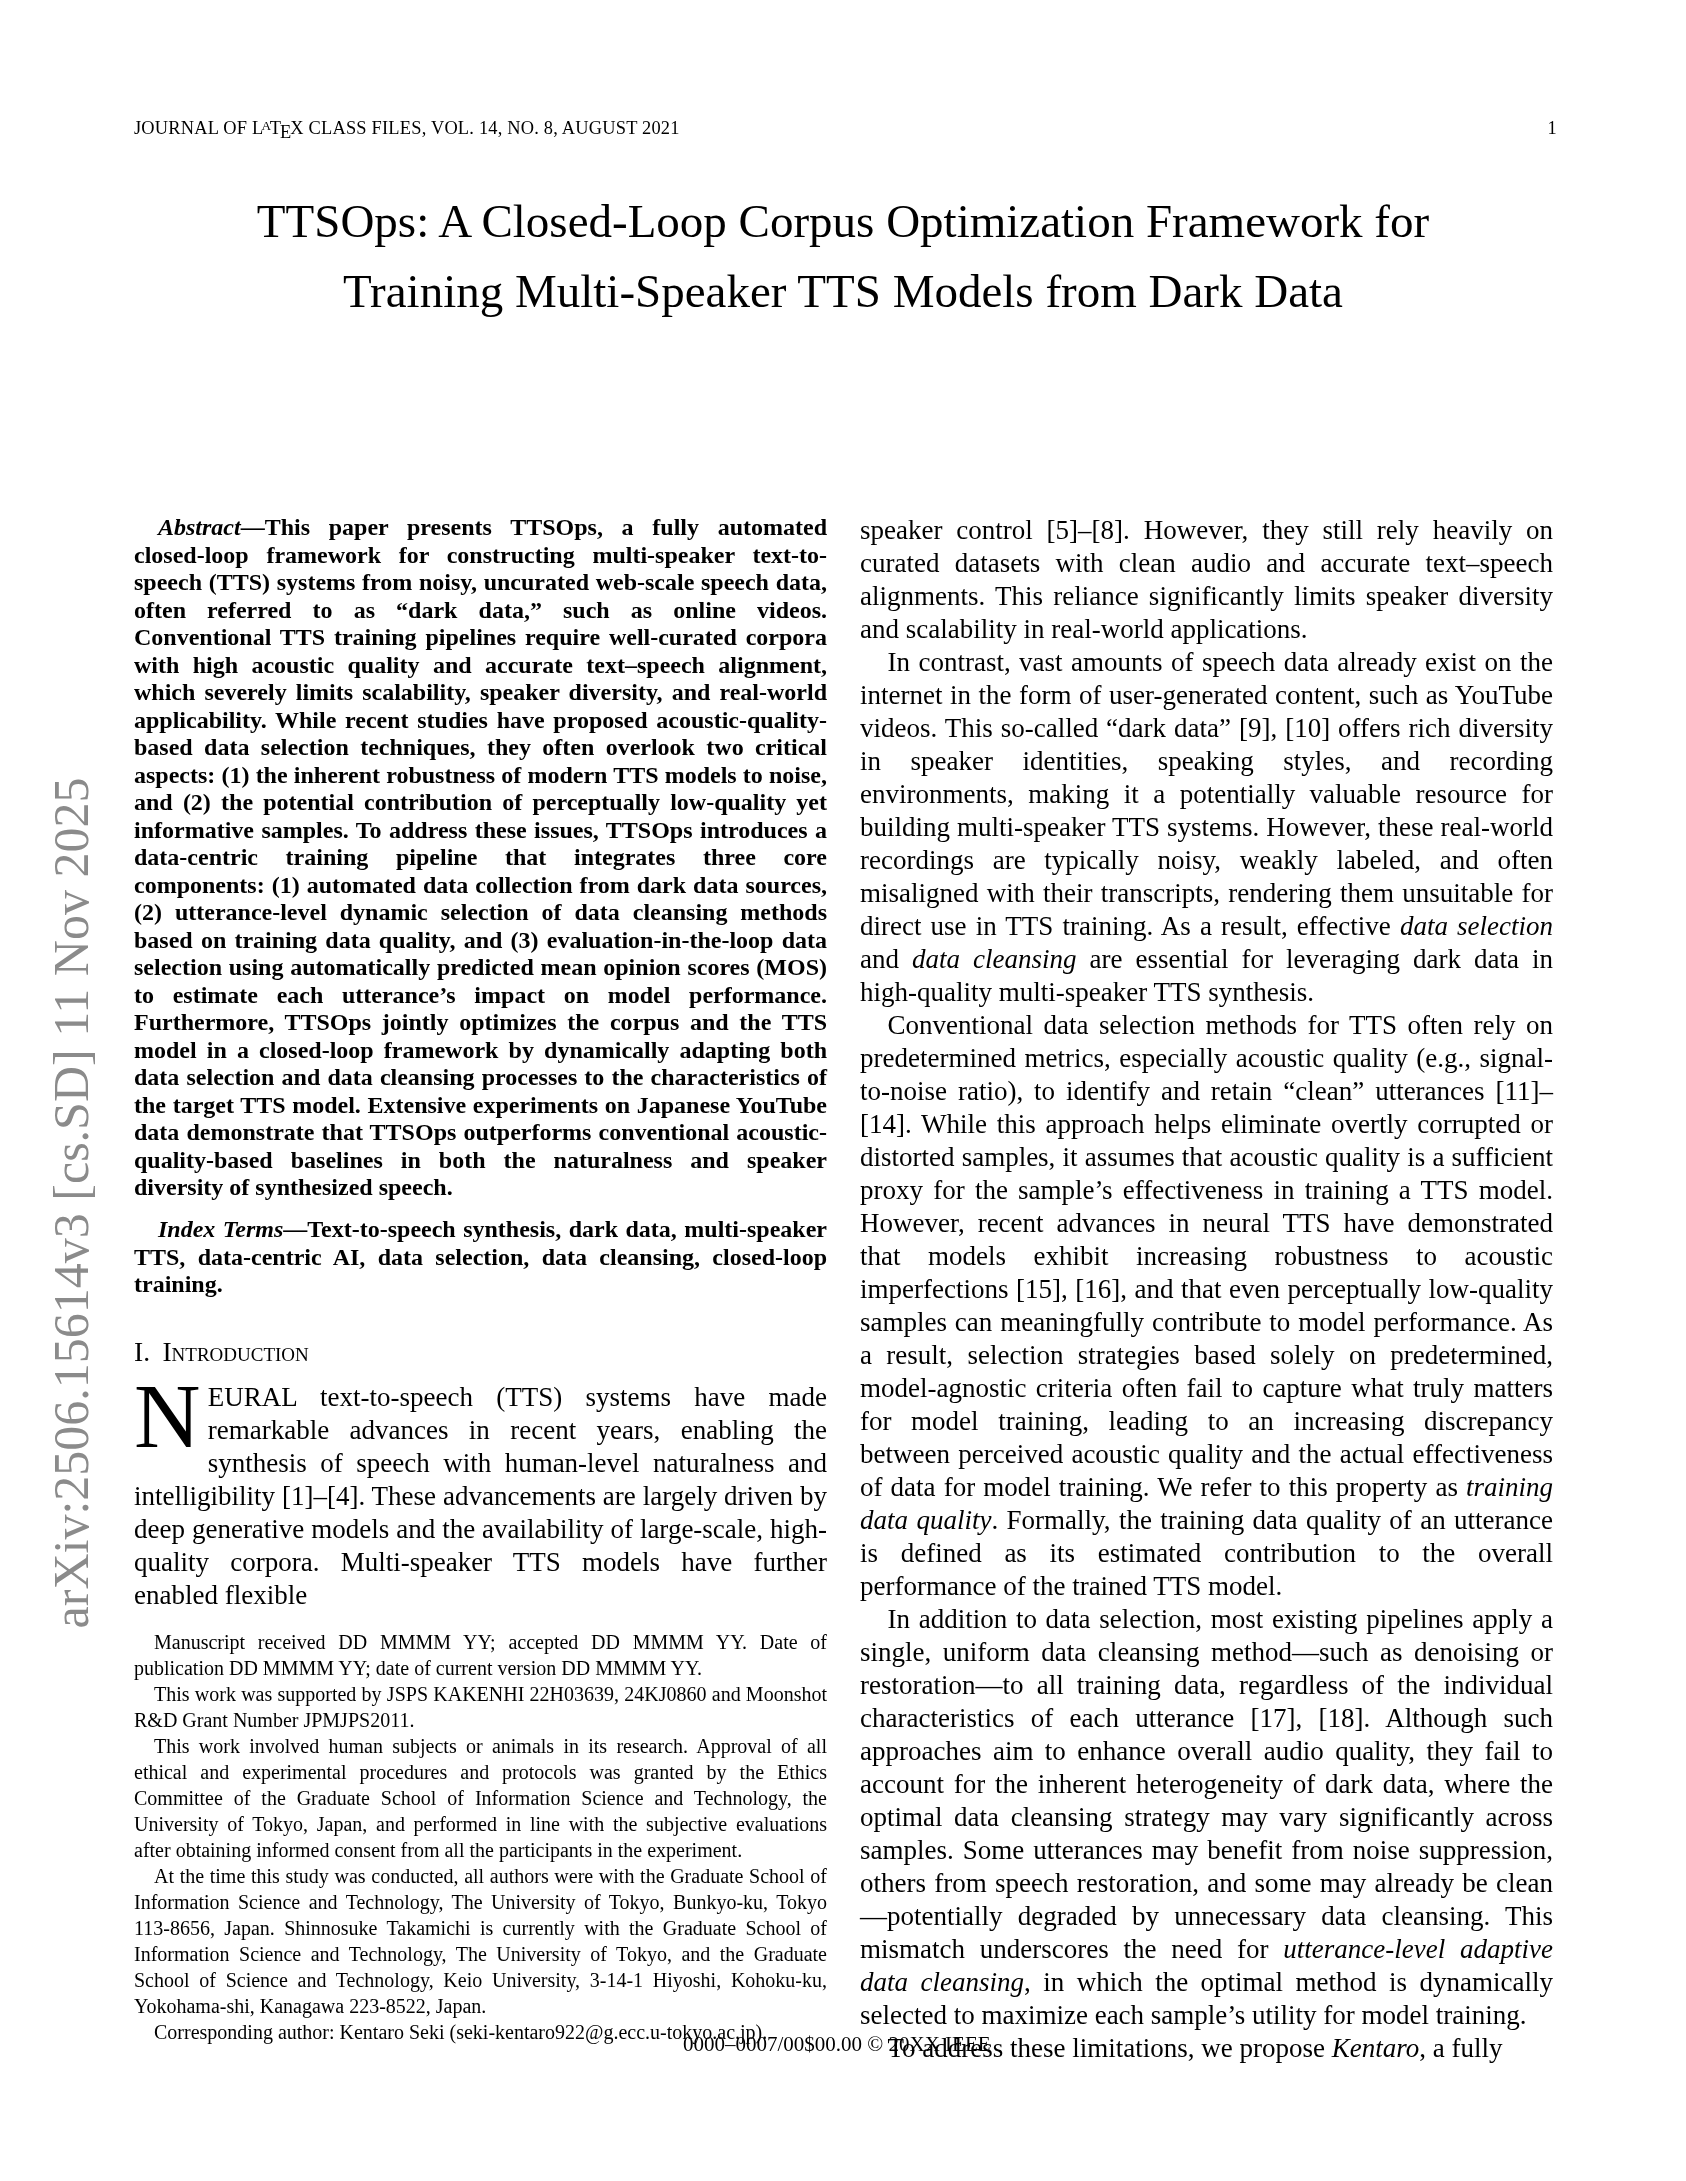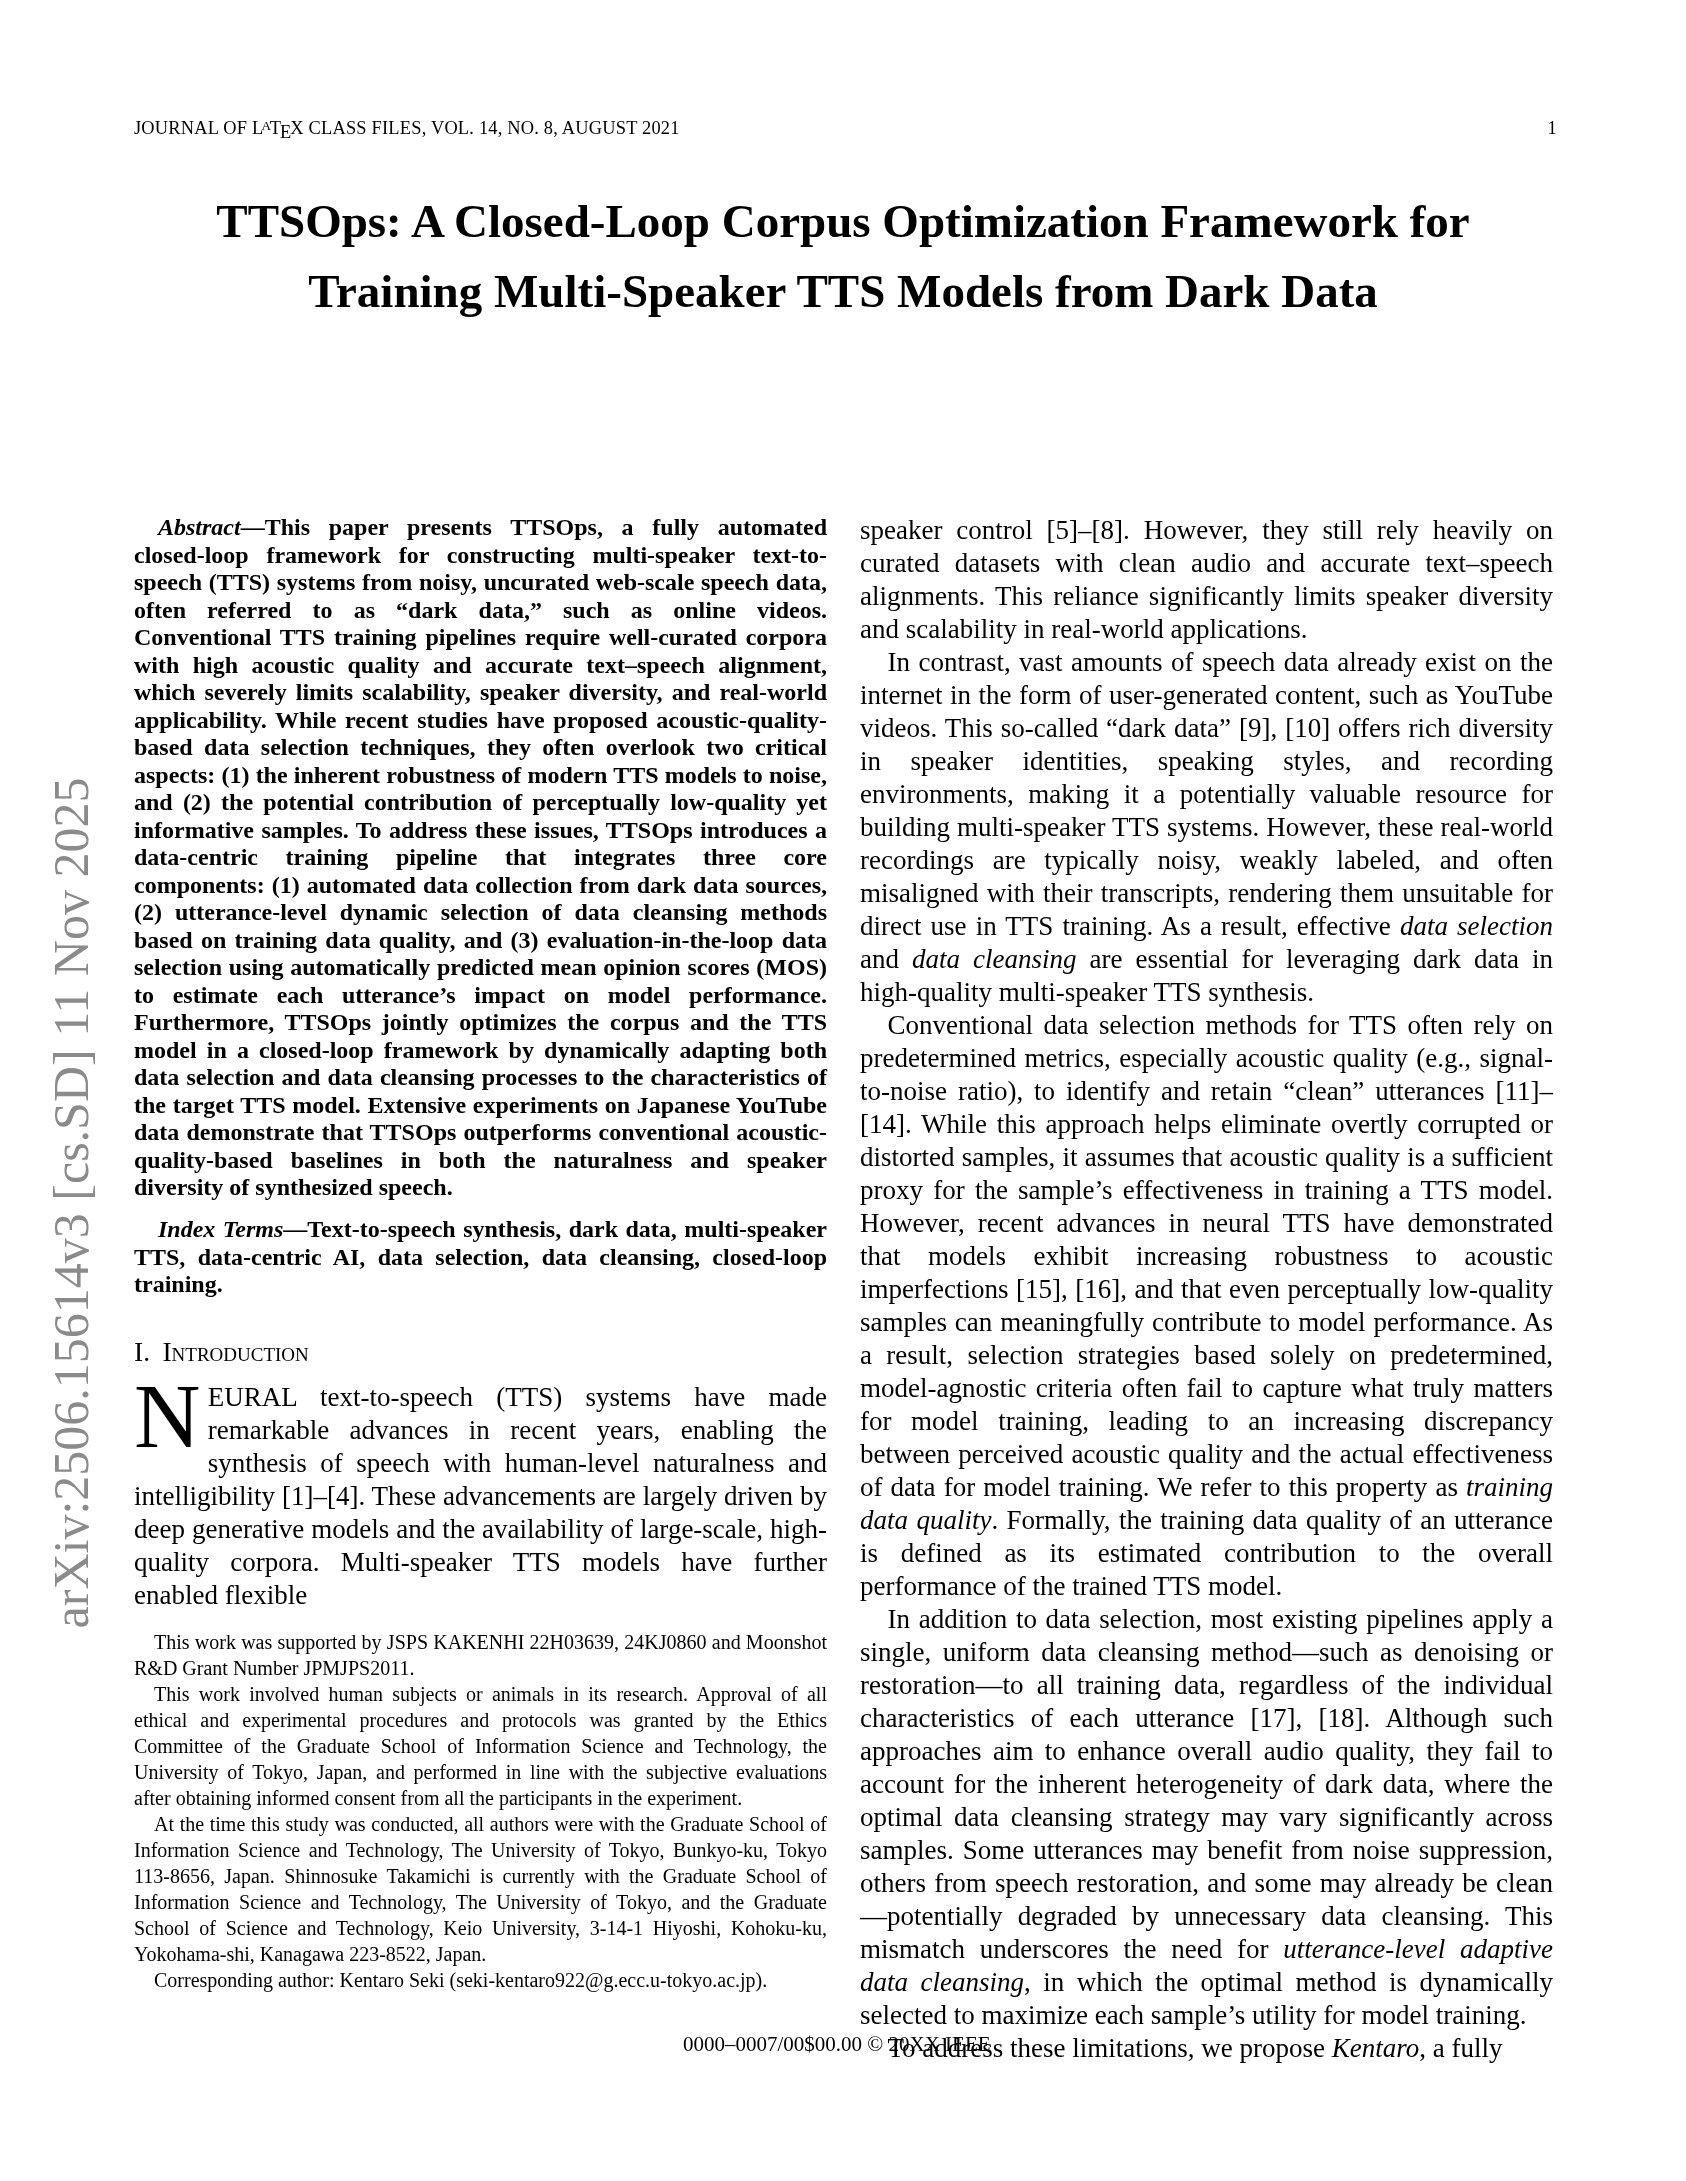--- a/index.html
+++ b/index.html
@@ -38,21 +38,21 @@
     color: #8b8b8b;
     white-space: nowrap;
   }
   
   .paper-title {
     position: absolute;
     top: 138px; left: 0; width: 100%;
     text-align: center;
     font-size: 47px;
     line-height: 70px;
-    font-weight: bold;
+    font-weight: normal;
   }
   .authors {
     position: absolute;
     top: 314px; left: 0; width: 100%;
     text-align: center;
     font-size: 27.5px;
     line-height: 38px;
   }
   
   .col { position: absolute; top: 466px; width: 693px; }
@@ -140,20 +140,21 @@
     <p class="body-par indented">In contrast, vast amounts of speech data already exist on the internet in the form of user-generated content, such as YouTube videos. This so-called “dark data” [9], [10] offers rich diversity in speaker identities, speaking styles, and recording environments, making it a potentially valuable resource for building multi-speaker TTS systems. However, these real-world recordings are typically noisy, weakly labeled, and often misaligned with their transcripts, rendering them unsuitable for direct use in TTS training. As a result, effective <i>data selection</i> and <i>data cleansing</i> are essential for leveraging dark data in high-quality multi-speaker TTS synthesis.</p>
     <p class="body-par indented">Conventional data selection methods for TTS often rely on predetermined metrics, especially acoustic quality (e.g., signal-to-noise ratio), to identify and retain “clean” utterances [11]–[14]. While this approach helps eliminate overtly corrupted or distorted samples, it assumes that acoustic quality is a sufficient proxy for the sample’s effectiveness in training a TTS model. However, recent advances in neural TTS have demonstrated that models exhibit increasing robustness to acoustic imperfections [15], [16], and that even perceptually low-quality samples can meaningfully contribute to model performance. As a result, selection strategies based solely on predetermined, model-agnostic criteria often fail to capture what truly matters for model training, leading to an increasing discrepancy between perceived acoustic quality and the actual effectiveness of data for model training. We refer to this property as <i>training data quality</i>. Formally, the training data quality of an utterance is defined as its estimated contribution to the overall performance of the trained TTS model.</p>
     <p class="body-par indented">In addition to data selection, most existing pipelines apply a single, uniform data cleansing method—such as denoising or restoration—to all training data, regardless of the individual characteristics of each utterance [17], [18]. Although such approaches aim to enhance overall audio quality, they fail to account for the inherent heterogeneity of dark data, where the optimal data cleansing strategy may vary significantly across samples. Some utterances may benefit from noise suppression, others from speech restoration, and some may already be clean—potentially degraded by unnecessary data cleansing. This mismatch underscores the need for <i>utterance-level adaptive data cleansing</i>, in which the optimal method is dynamically selected to maximize each sample’s utility for model training.</p>
     <div class="lastline-wrap">
       <span class="pubid">0000–0007/00$00.00 © 20XX IEEE</span>
       <p class="body-par indented">To address these limitations, we propose <i>Kentaro</i>, a fully</p>
     </div>
   </div>
 
   <div class="footnotes">
+    <p>Manuscript received DD MMMM YY; accepted DD MMMM YY. Date of publication DD MMMM YY; date of current version DD MMMM YY.</p>
     <p>This work was supported by JSPS KAKENHI 22H03639, 24KJ0860 and Moonshot R&amp;D Grant Number JPMJPS2011.</p>
     <p>This work involved human subjects or animals in its research. Approval of all ethical and experimental procedures and protocols was granted by the Ethics Committee of the Graduate School of Information Science and Technology, the University of Tokyo, Japan, and performed in line with the subjective evaluations after obtaining informed consent from all the participants in the experiment.</p>
     <p>At the time this study was conducted, all authors were with the Graduate School of Information Science and Technology, The University of Tokyo, Bunkyo-ku, Tokyo 113-8656, Japan. Shinnosuke Takamichi is currently with the Graduate School of Information Science and Technology, The University of Tokyo, and the Graduate School of Science and Technology, Keio University, 3-14-1 Hiyoshi, Kohoku-ku, Yokohama-shi, Kanagawa 223-8522, Japan.</p>
     <p>Corresponding author: Kentaro Seki (seki-kentaro922@g.ecc.u-tokyo.ac.jp).</p>
   </div>
 
 </div>
 
 
 </body></html>

